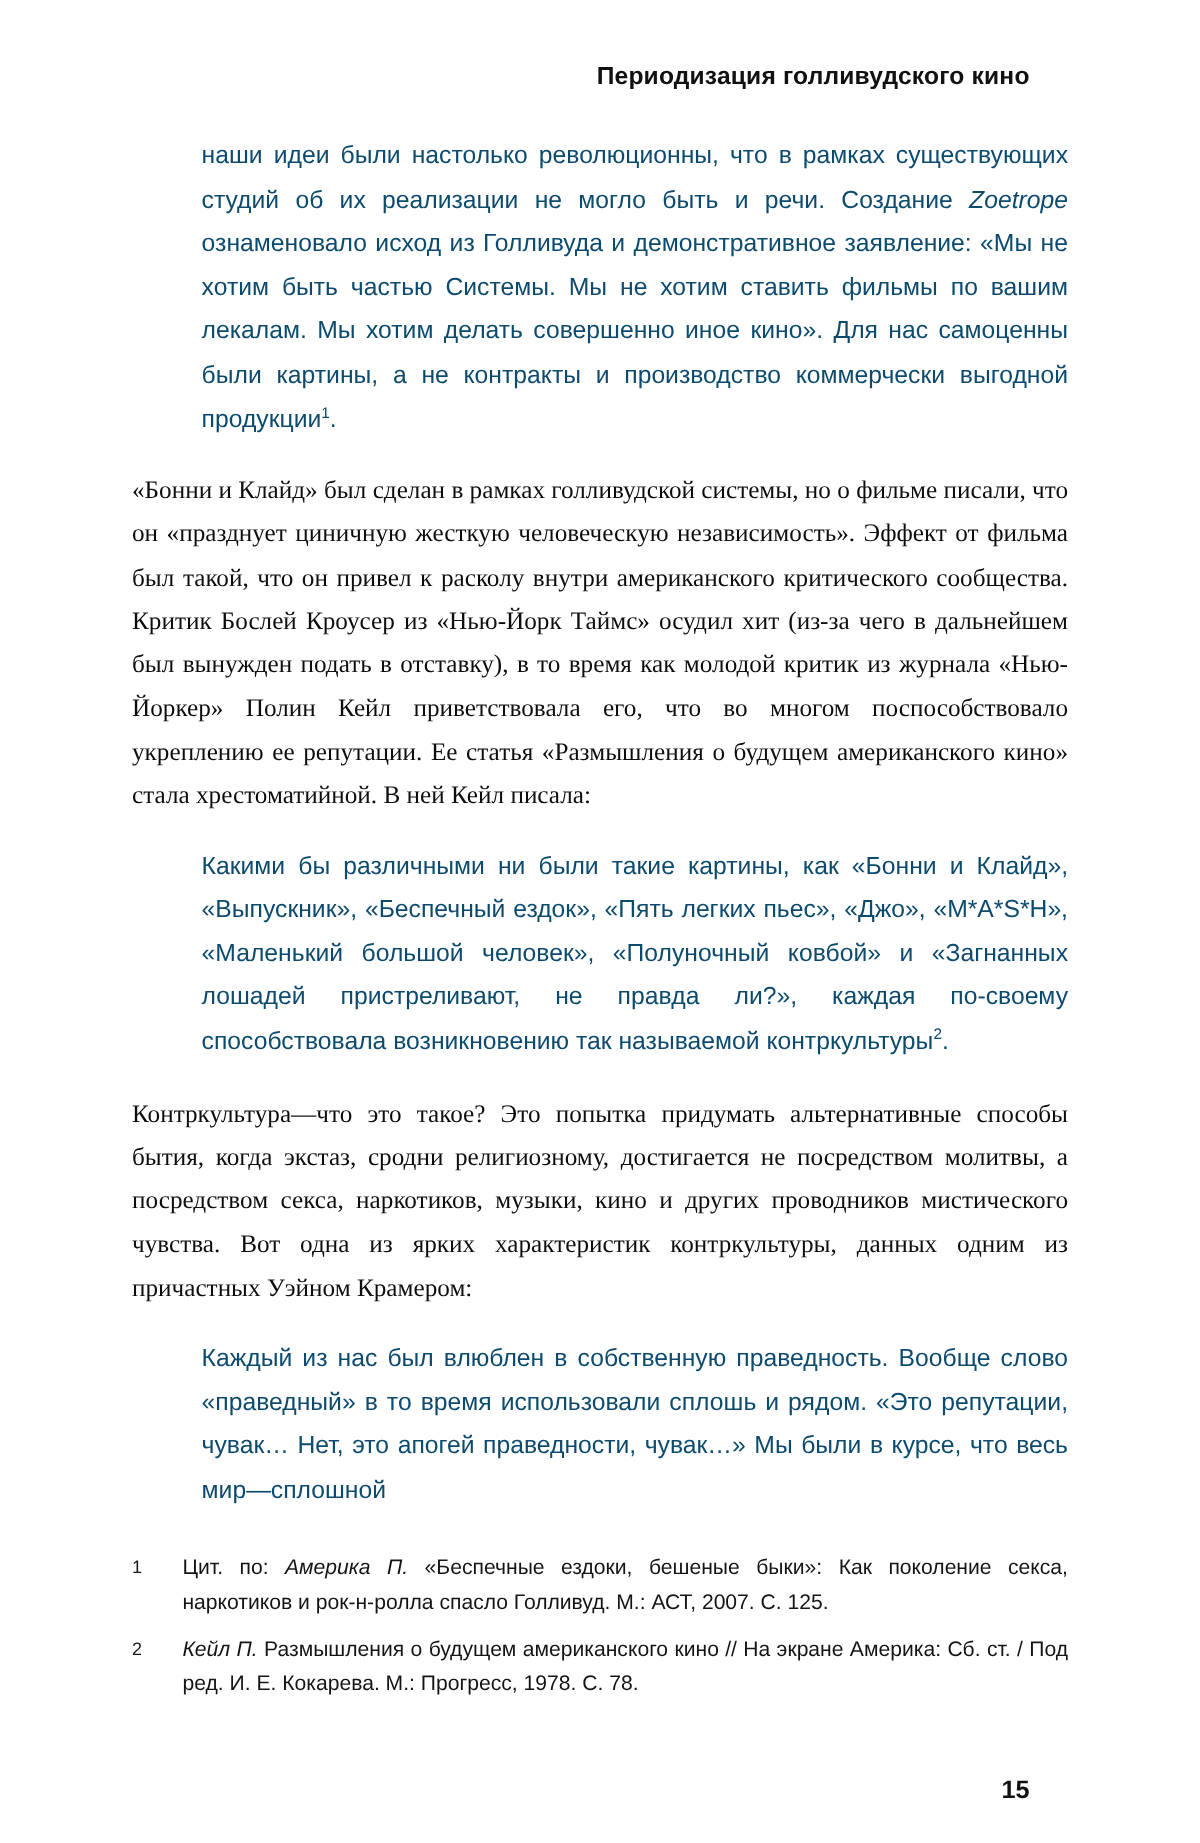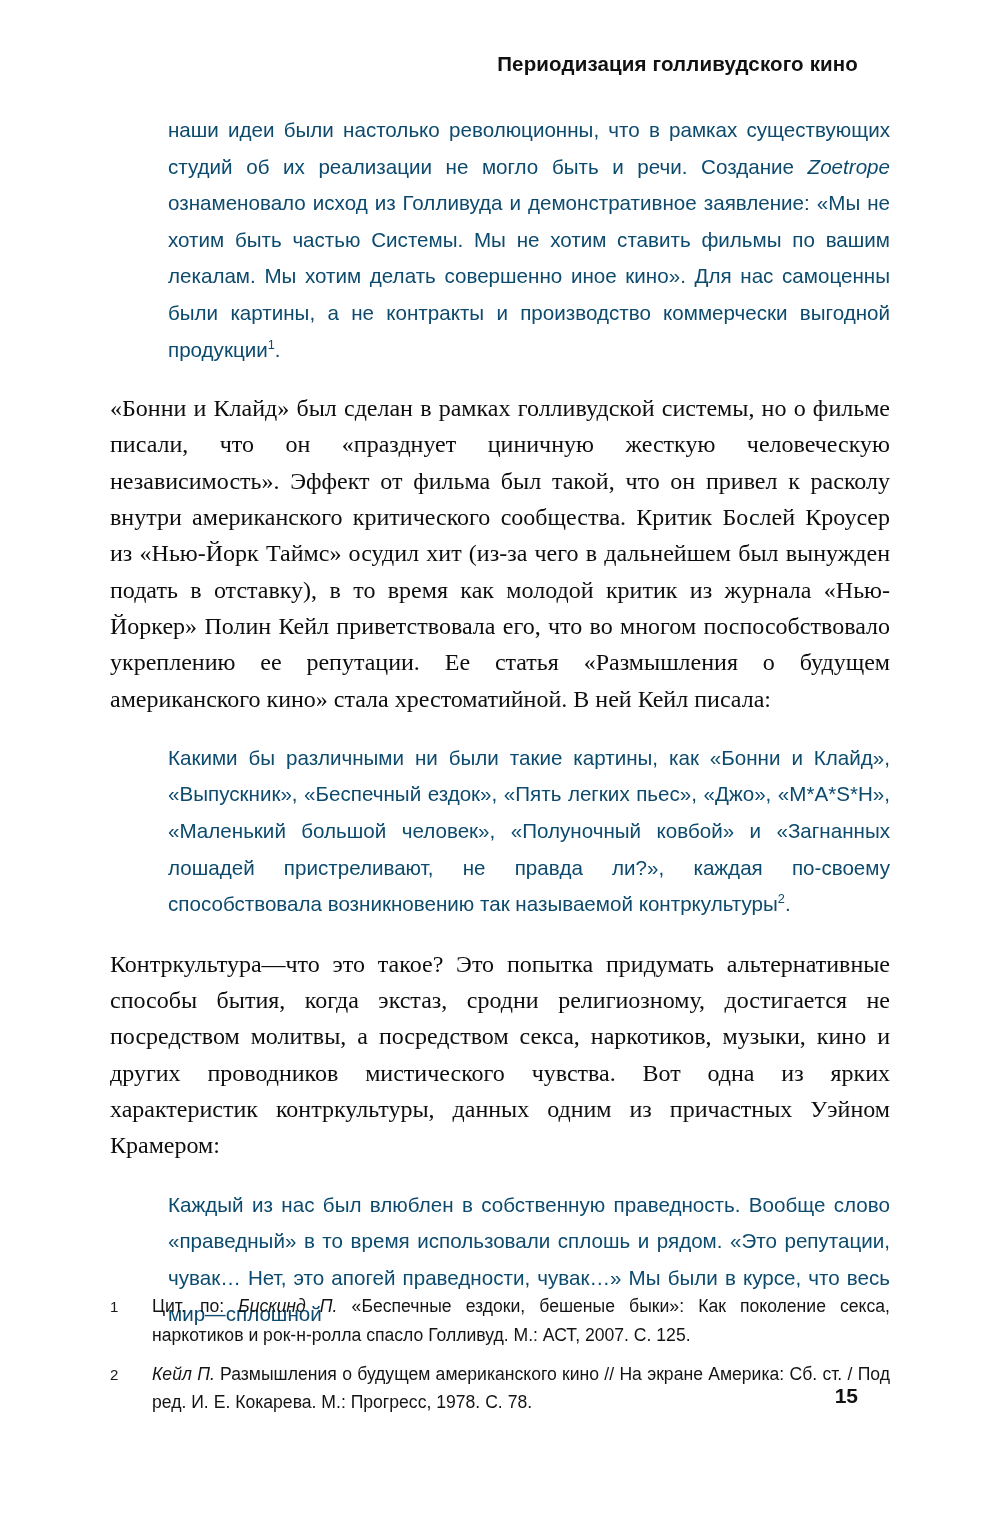--- a/index.html
+++ b/index.html
@@ -59,21 +59,21 @@
     color: #0c4a6e;
     hyphens: manual;
   }
   .blockquote i { font-style: italic; }
 
   
   .body-par {
     margin: 0;
     width: 780px;
     font-family: "Liberation Serif", "DejaVu Serif", serif;
-    font-size: 24px;
+    font-size: 21px;
     line-height: 36.3px;
     text-align: justify;
     text-justify: inter-word;
     color: #0d0d0d;
   }
   .gap-md { height: 22px; }
   .gap-lg { height: 23px; }
 
   sup.fn {
     font-size: 0.62em;
@@ -109,21 +109,21 @@
     text-align: justify;
     text-justify: inter-word;
   }
   .fn-text i { font-style: italic; }
 
   
   .folio {
     position: absolute;
     left: 110px;
     right: 110px;
-    top: 1384px;
+    top: 1480px;
     text-align: right;
     font-family: "Liberation Sans", sans-serif;
     font-weight: bold;
     font-size: 21px;
     color: #111111;
   }
 </style>
 </head>
 <body>
 
@@ -150,21 +150,21 @@
     <div class="gap-lg"></div>
 
     <p class="blockquote">Каждый из нас был влюблен в собственную праведность. Вообще слово «праведный» в то время использовали сплошь и рядом. «Это репутации, чувак… Нет, это апогей праведности, чувак…» Мы были в курсе, что весь мир—сплошной</p>
 
   </div>
 
   <div class="footnotes">
 
     <div class="footnote">
       <div class="fn-num">1</div>
-      <div class="fn-text"><span>Цит. по: </span><i>Бискинд П.</i><span> «Беспечные ездоки, бешеные быки»: Как поколение секса, наркотиков и рок-н-ролла спасло Голливуд. М.: АСТ, 2007. С. 125.</span></div>
+      <div class="fn-text"><span>Цит. по: </span><i>Америка П.</i><span> «Беспечные ездоки, бешеные быки»: Как поколение секса, наркотиков и рок-н-ролла спасло Голливуд. М.: АСТ, 2007. С. 125.</span></div>
     </div>
 
     <div class="footnote">
       <div class="fn-num">2</div>
       <div class="fn-text"><span></span><i>Кейл П.</i><span> Размышления о будущем американского кино // На экране Америка: Сб. ст. / Под ред. И. Е. Кокарева. М.: Прогресс, 1978. С. 78.</span></div>
     </div>
 
   </div>
 
   <div class="folio">15</div>

